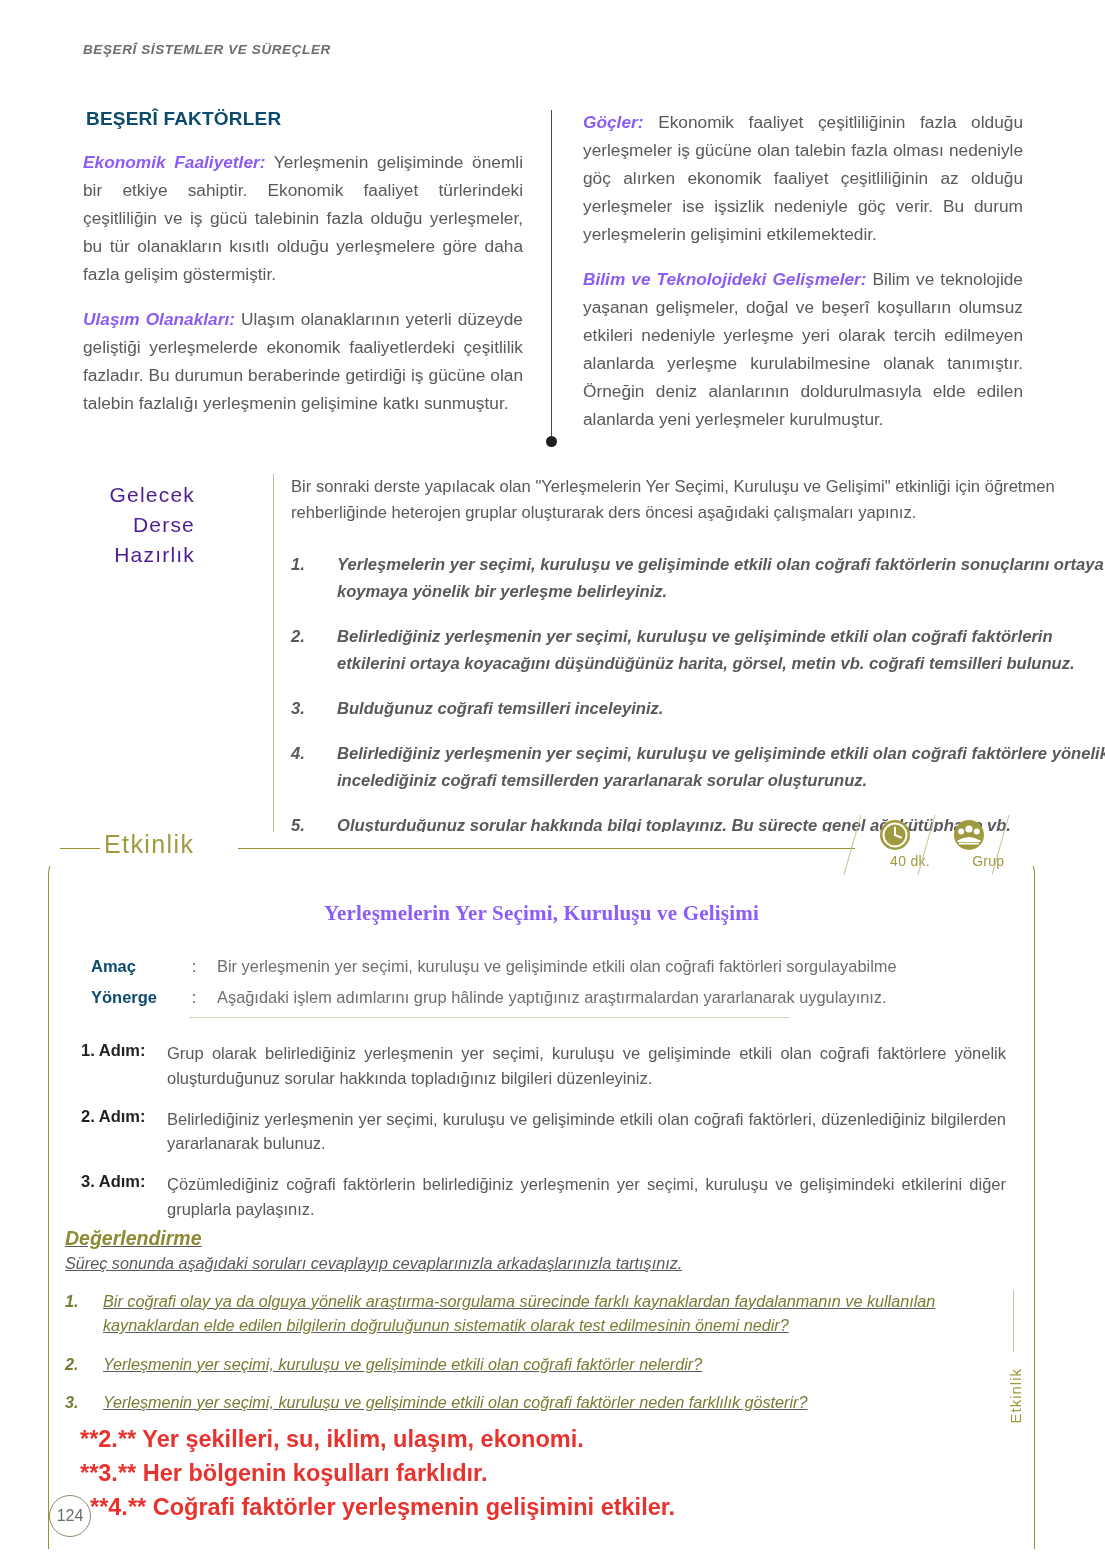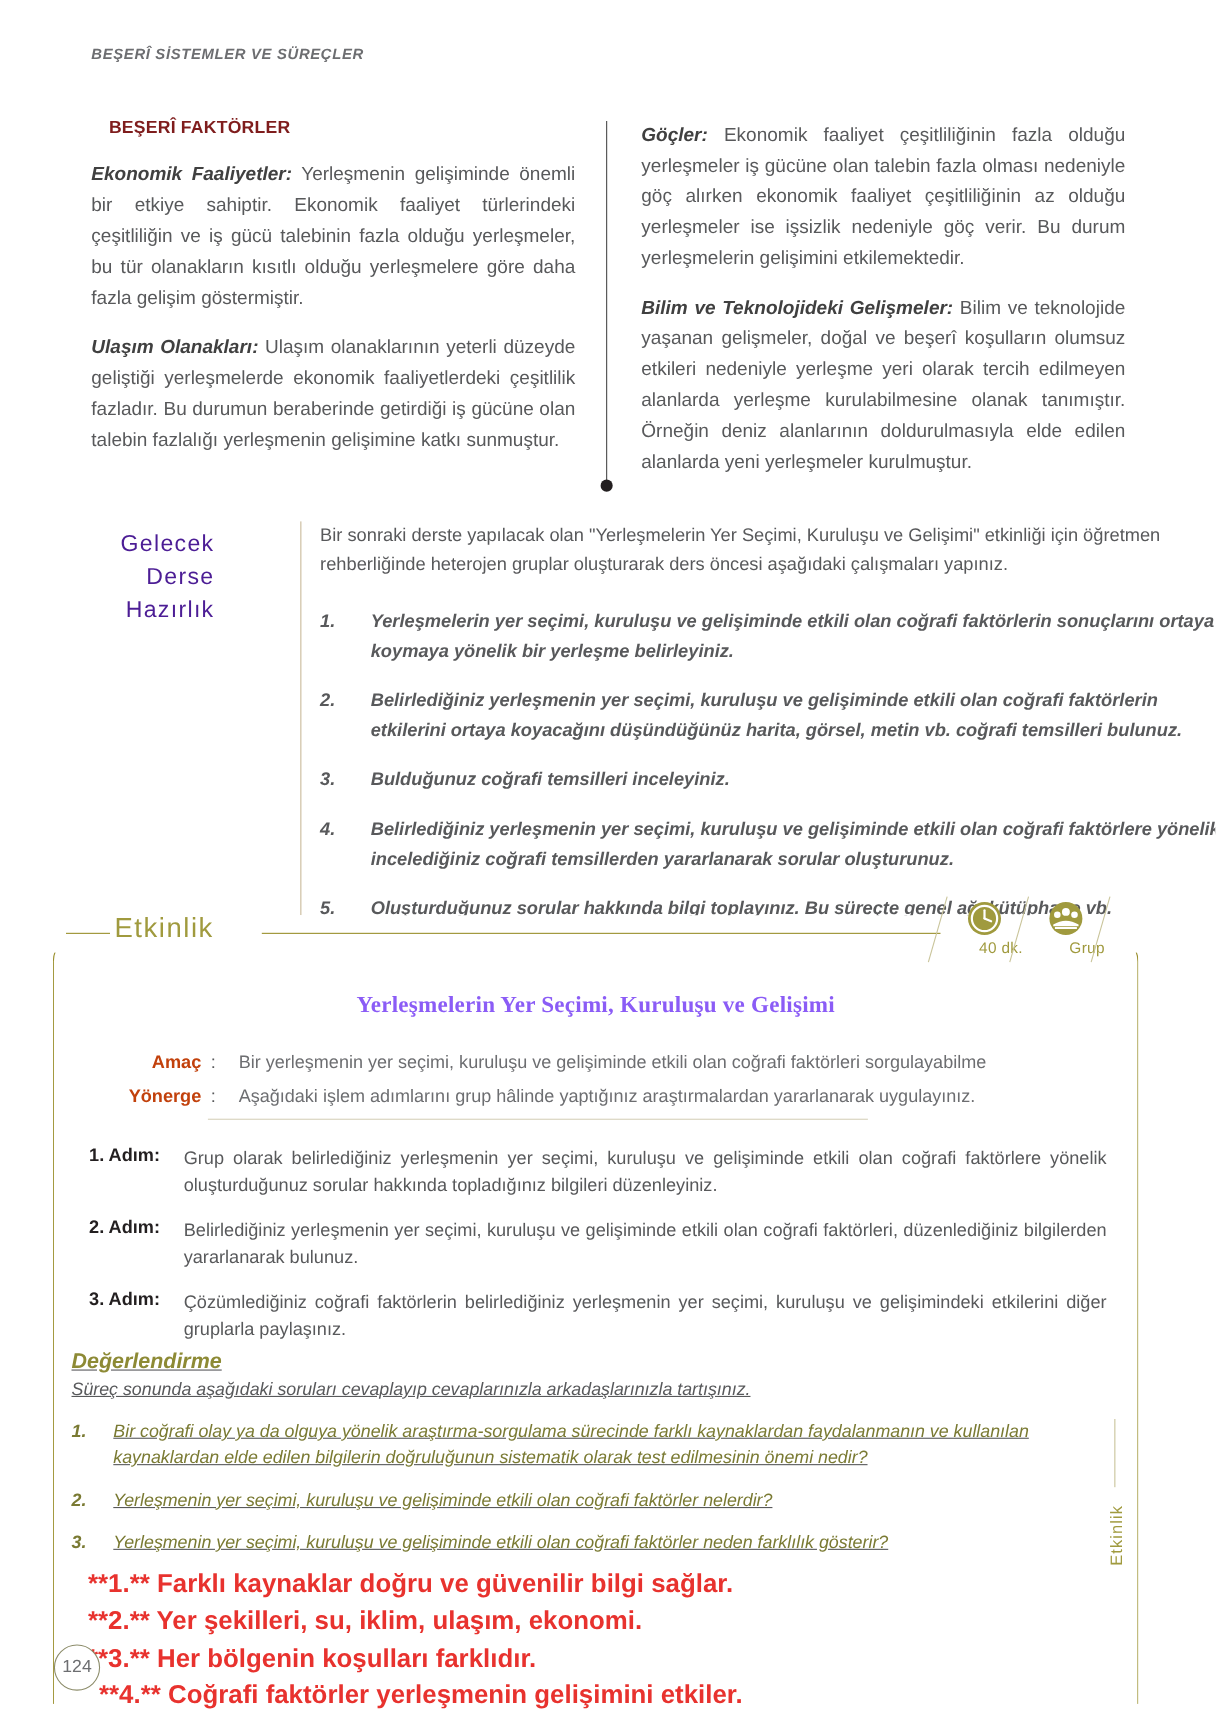--- a/index.html
+++ b/index.html
@@ -60,40 +60,40 @@
     position: absolute;
     left: 463px;
     top: 328px;
     width: 11px;
     height: 11px;
     border-radius: 50%;
     background: #231f20;
   }
 
   h2.section-title {
-    margin: 0 0 18px 16px;
-    font-size: 16px;
-    font-weight: bold;
-    color: #7f1d1d;
+    margin: 0 0 18px 3px;
+    font-size: 19px;
+    font-weight: bold;
+    color: #0c4a6e;
     letter-spacing: 0.2px;
   }
 
   p.body-par {
     margin: 0 0 17px 0;
     font-size: 17.3px;
     line-height: 1.62;
     text-align: justify;
     color: #58595b;
   }
   p.body-par:last-child { margin-bottom: 0; }
 
   .lead {
     font-weight: bold;
     font-style: italic;
-    color: #404040;
+    color: #8b5cf6;
   }
 
   
   .prep {
     position: absolute;
     left: 83px;
     top: 474px;
     width: 940px;
   }
   .prep-label {
@@ -250,24 +250,23 @@
     top: 106px;
     width: 900px;
   }
   .meta-row {
     display: flex;
     align-items: baseline;
     margin-bottom: 7px;
   }
   .meta-key {
     width: 92px;
-    text-align: right;
     font-size: 16.5px;
     font-weight: bold;
-    color: #c2410c;
+    color: #0c4a6e;
     flex: none;
   }
   .meta-colon {
     width: 22px;
     text-align: center;
     font-size: 16.5px;
     color: #58595b;
     flex: none;
   }
   .meta-val {
@@ -565,21 +564,20 @@
           </svg>
         </span>
         <span class="cap">Grup</span>
       </div>
 
       <div class="slash" style="left:140px;"></div>
     </div>
   </div>
 
   <div class="answers">
-    <div class="answer">**1.** Farklı kaynaklar doğru ve güvenilir bilgi sağlar.</div>
     <div class="answer">**2.** Yer şekilleri, su, iklim, ulaşım, ekonomi.</div>
     <div class="answer">**3.** Her bölgenin koşulları farklıdır.</div>
     <div class="answer indent">**4.** Coğrafi faktörler yerleşmenin gelişimini etkiler.</div>
   </div>
 
   <div class="pageno">124</div>
 
   <div class="vtab-line"></div>
   <div class="vtab">Etkinlik</div>
 

